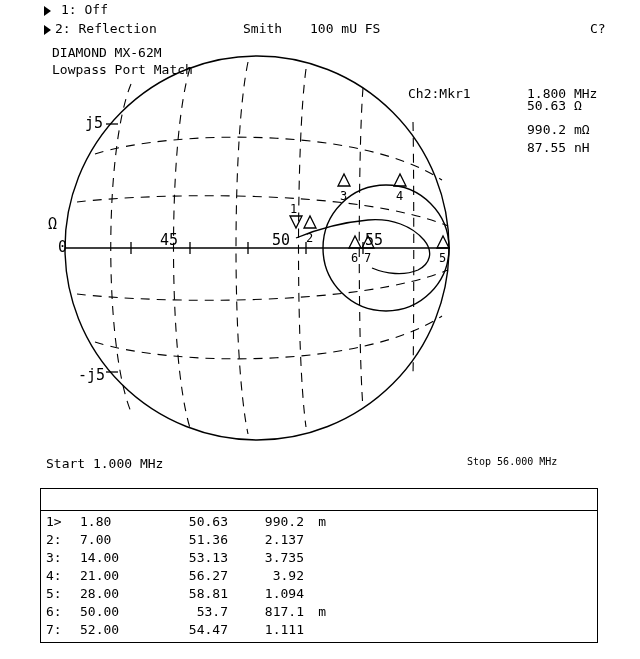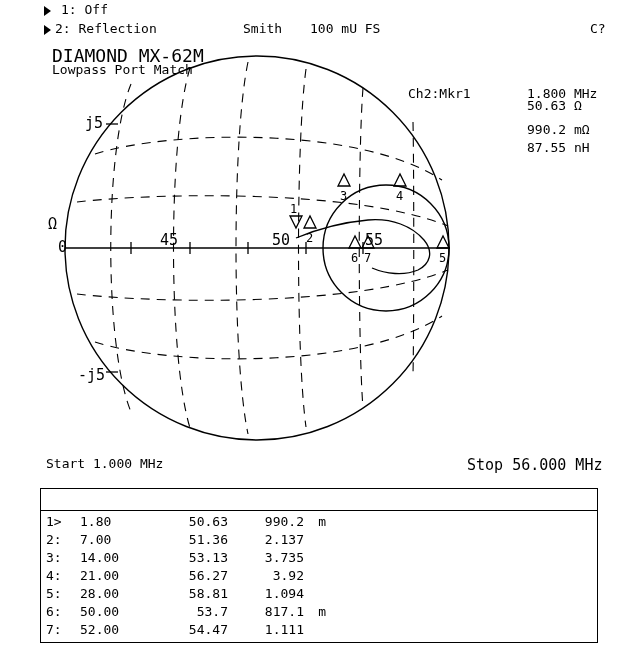--- a/index.html
+++ b/index.html
@@ -26,21 +26,21 @@
   #hdr-cq    { left: 590px; top: 21px; font-size: 13px; white-space: pre; }
 
   .tri-marker-hdr {
     position: absolute;
     width: 0; height: 0;
     border-top: 5px solid transparent;
     border-bottom: 5px solid transparent;
     border-left: 7px solid #000;
   }
 
-  #title1 { left: 52px; top: 45px; font-size: 18px; white-space: pre; }
+  #title1 { left: 52px; top: 45px; font-size: 13px; white-space: pre; }
   #title2 { left: 52px; top: 62px; font-size: 13px; white-space: pre; }
 
   
   .readout { font-size: 13px; white-space: pre; }
   #ro-ch   { left: 408px; top: 86px; }
   #ro-freq { left: 527px; top: 86px; }
   #ro-r    { left: 527px; top: 98px; }
   #ro-x    { left: 527px; top: 122px; }
   #ro-l    { left: 527px; top: 140px; }
 
@@ -52,21 +52,21 @@
   #lbl-j5      { left: 85px;  top: 114px; }
   #lbl-mj5     { left: 78px;  top: 366px; }
   #lbl-omega   { left: 48px;  top: 215px; }
   #lbl-zero    { left: 58px;  top: 238px; }
   #lbl-45      { left: 160px; top: 231px; }
   #lbl-50      { left: 272px; top: 231px; }
   #lbl-55      { left: 365px; top: 231px; }
 
   
   #start-txt { left: 46px;  top: 456px; font-size: 13px; white-space: pre; }
-  #stop-txt  { left: 467px; top: 456px; font-size: 15px; white-space: pre; text-align: center; }
+  #stop-txt  { left: 467px; top: 456px; font-size: 10px; white-space: pre; text-align: center; }
 
   
   #tables {
     position: absolute;
     left: 40px;
     top: 488px;
     width: 558px;
     height: 155px;
     border: 1px solid #000;
     box-sizing: border-box;

